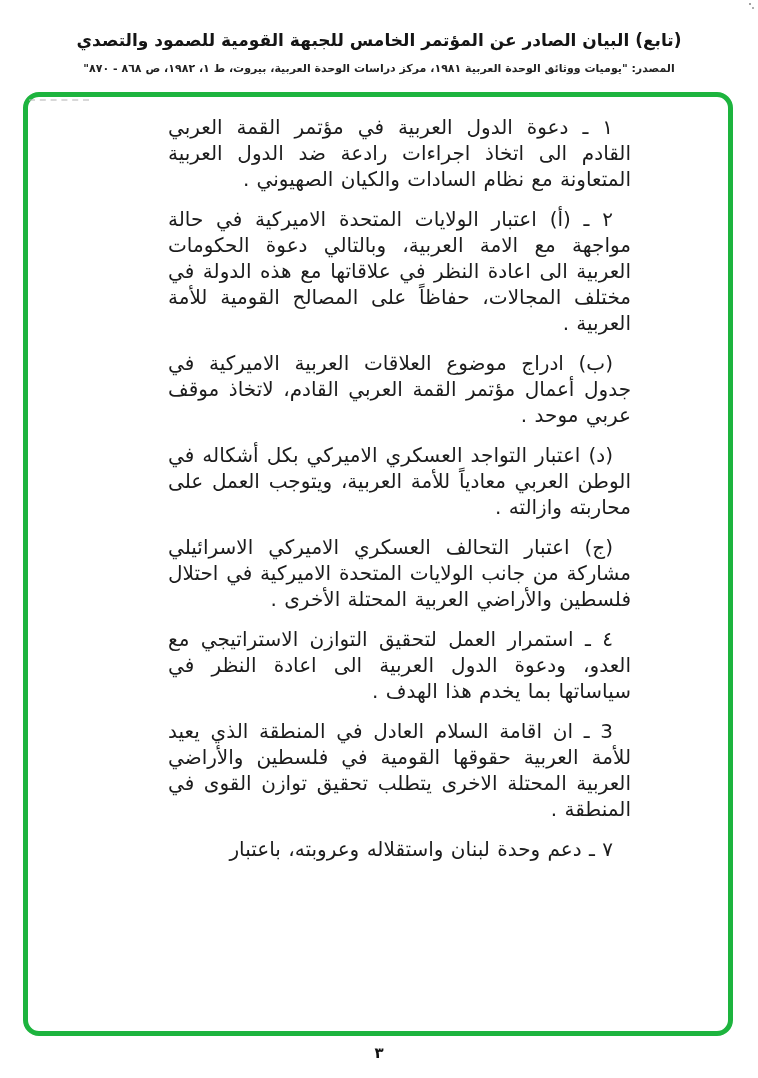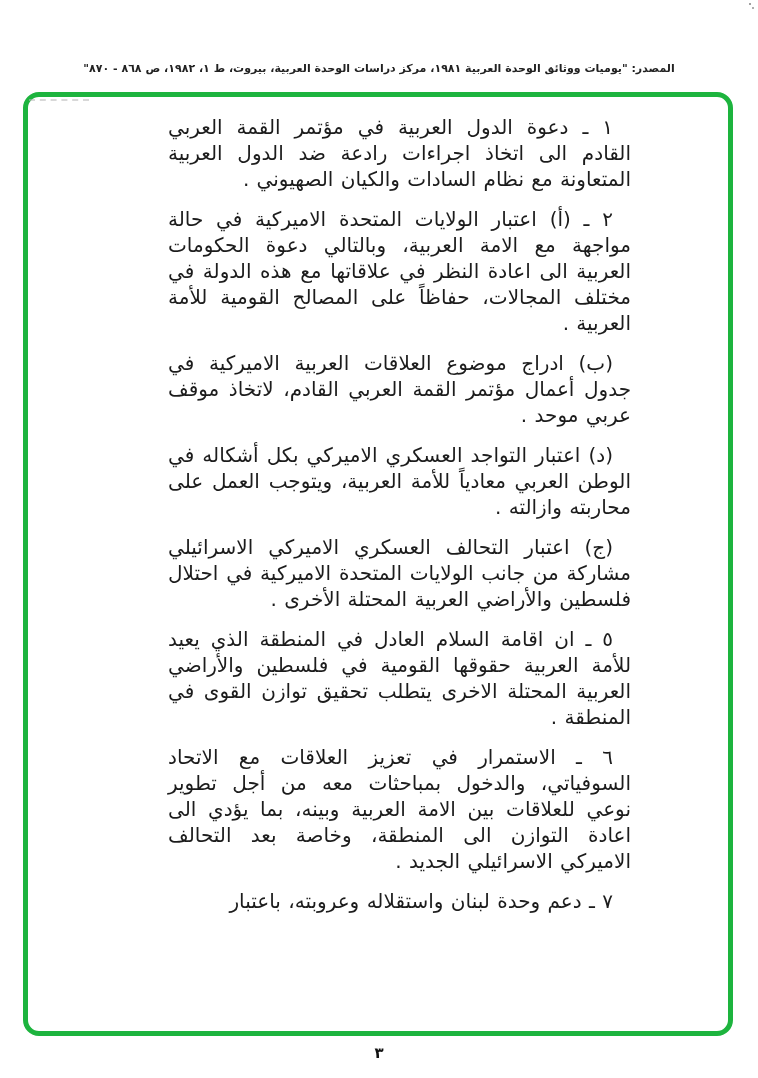--- a/index.html
+++ b/index.html
@@ -101,35 +101,36 @@
       radial-gradient(circle at 2px 2px, #8a8a8a 1px, transparent 1.4px),
       radial-gradient(circle at 5px 6px, #9a9a9a 1px, transparent 1.4px);
     opacity: 0.8;
   }
 </style>
 </head>
 <body>
 
 <div class="page">
 
+  <div class="doc-title">(تابع) البيان الصادر عن المؤتمر الخامس للجبهة القومية للصمود والتصدي</div>
 
   <div class="doc-source">المصدر: "يوميات ووثائق الوحدة العربية ١٩٨١، مركز دراسات الوحدة العربية، بيروت، ط ١، ١٩٨٢، ص ٨٦٨ - ٨٧٠"</div>
 
   <div class="green-frame"></div>
 
   <div class="scan-artifact-dashes"></div>
 
   <div class="scan-artifact-mark"></div>
 
   <div class="doc-body">
     <p class="paragraph">١ ـ دعوة الدول العربية في مؤتمر القمة العربي القادم الى اتخاذ اجراءات رادعة ضد الدول العربية المتعاونة مع نظام السادات والكيان الصهيوني .</p>
     <p class="paragraph">٢ ـ (أ) اعتبار الولايات المتحدة الاميركية في حالة مواجهة مع الامة العربية، وبالتالي دعوة الحكومات العربية الى اعادة النظر في علاقاتها مع هذه الدولة في مختلف المجالات، حفاظاً على المصالح القومية للأمة العربية .</p>
     <p class="paragraph">(ب) ادراج موضوع العلاقات العربية الاميركية في جدول أعمال مؤتمر القمة العربي القادم، لاتخاذ موقف عربي موحد .</p>
     <p class="paragraph">(د) اعتبار التواجد العسكري الاميركي بكل أشكاله في الوطن العربي معادياً للأمة العربية، ويتوجب العمل على محاربته وازالته .</p>
     <p class="paragraph">(ج) اعتبار التحالف العسكري الاميركي الاسرائيلي مشاركة من جانب الولايات المتحدة الاميركية في احتلال فلسطين والأراضي العربية المحتلة الأخرى .</p>
-    <p class="paragraph">٥ ـ ان اقامة السلام العادل في المنطقة الذي يعيد للأمة العربية حقوقها القومية في فلسطين والأراضي العربية المحتلة الاخرى يتطلب تحقيق توازن القوى في المنطقة .</p>
-    <p class="paragraph">٦ ـ الاستمرار في تعزيز العلاقات مع الاتحاد السوفياتي، والدخول بمباحثات معه من أجل تطوير نوعي للعلاقات بين الامة العربية وبينه، بما يؤدي الى اعادة التوازن الى المنطقة، وخاصة بعد التحالف الاميركي الاسرائيلي الجديد .</p>
+    <p class="paragraph">٤ ـ استمرار العمل لتحقيق التوازن الاستراتيجي مع العدو، ودعوة الدول العربية الى اعادة النظر في سياساتها بما يخدم هذا الهدف .</p>
+    <p class="paragraph">3 ـ ان اقامة السلام العادل في المنطقة الذي يعيد للأمة العربية حقوقها القومية في فلسطين والأراضي العربية المحتلة الاخرى يتطلب تحقيق توازن القوى في المنطقة .</p>
     <p class="paragraph">٧ ـ دعم وحدة لبنان واستقلاله وعروبته، باعتبار</p>
   </div>
 
   <div class="page-number">٣</div>
 
 </div>
 
 </body></html>

